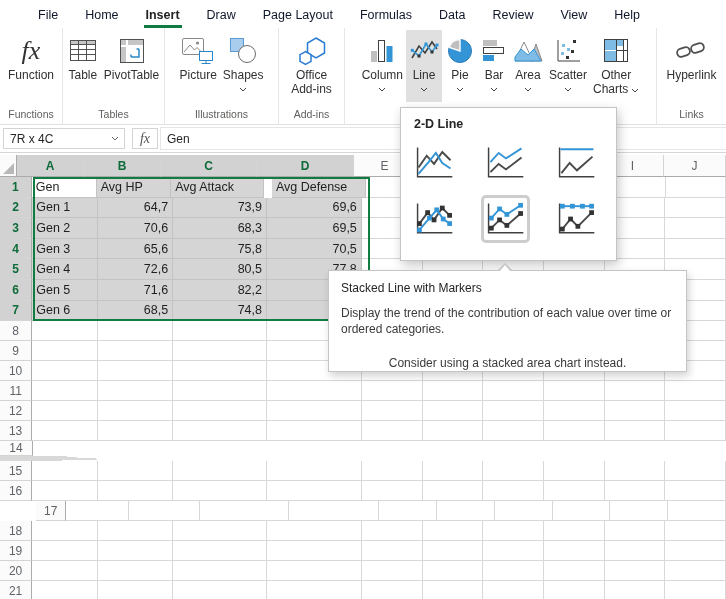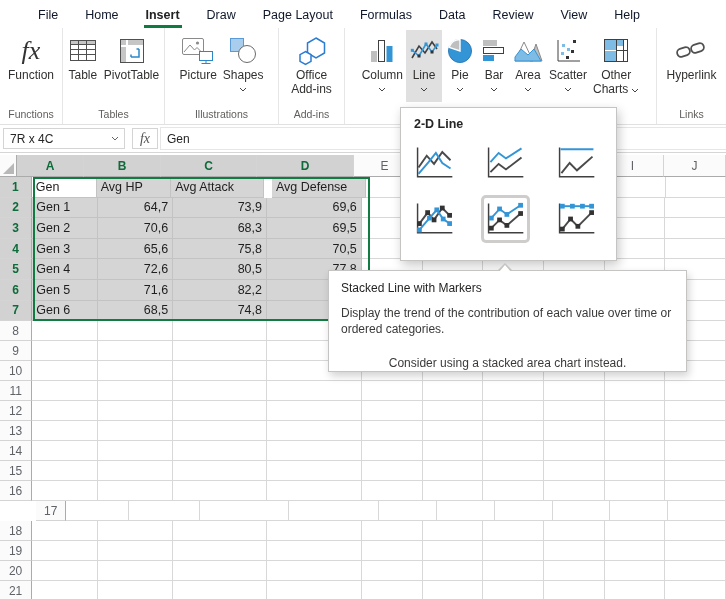--- a/index.html
+++ b/index.html
@@ -504,21 +504,21 @@
         <div class="cell" style="width: 77px;"></div>
         <div class="cell" style="width: 96px;"></div>
         <div class="cell" style="width: 97px;"></div>
         <div class="cell" style="width: 62px;"></div>
         <div class="cell" style="width: 62px;"></div>
         <div class="cell" style="width: 62px;"></div>
         <div class="cell" style="width: 62px;"></div>
         <div class="cell" style="width: 62px;"></div>
         <div class="cell" style="width: 62px;"></div>
       </div>
-      <div class="srow" style="height: 20px;">
+      <div class="srow" style="height: 20px; flex-direction: column;">
         <div class="rowhead">14</div>
         <div class="cell" style="width: 67px;"></div>
         <div class="cell" style="width: 77px;"></div>
         <div class="cell" style="width: 96px;"></div>
         <div class="cell" style="width: 97px;"></div>
         <div class="cell" style="width: 62px;"></div>
         <div class="cell" style="width: 62px;"></div>
         <div class="cell" style="width: 62px;"></div>
         <div class="cell" style="width: 62px;"></div>
         <div class="cell" style="width: 62px;"></div>

